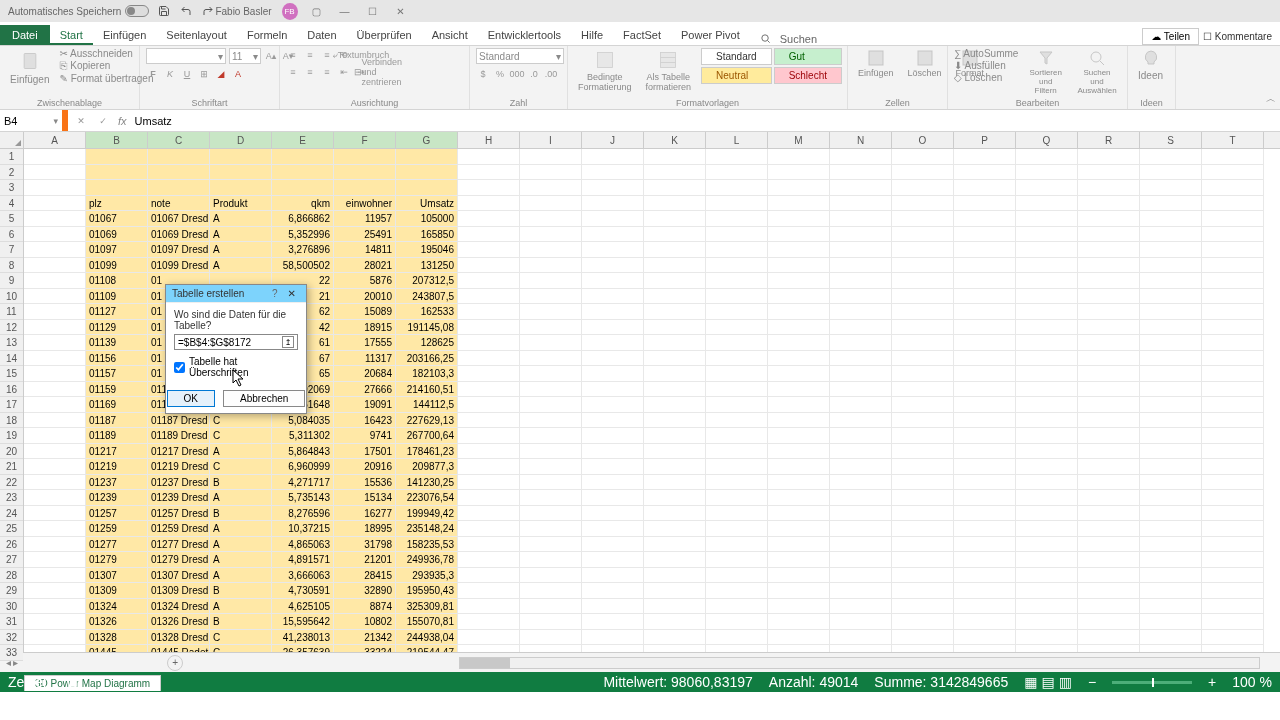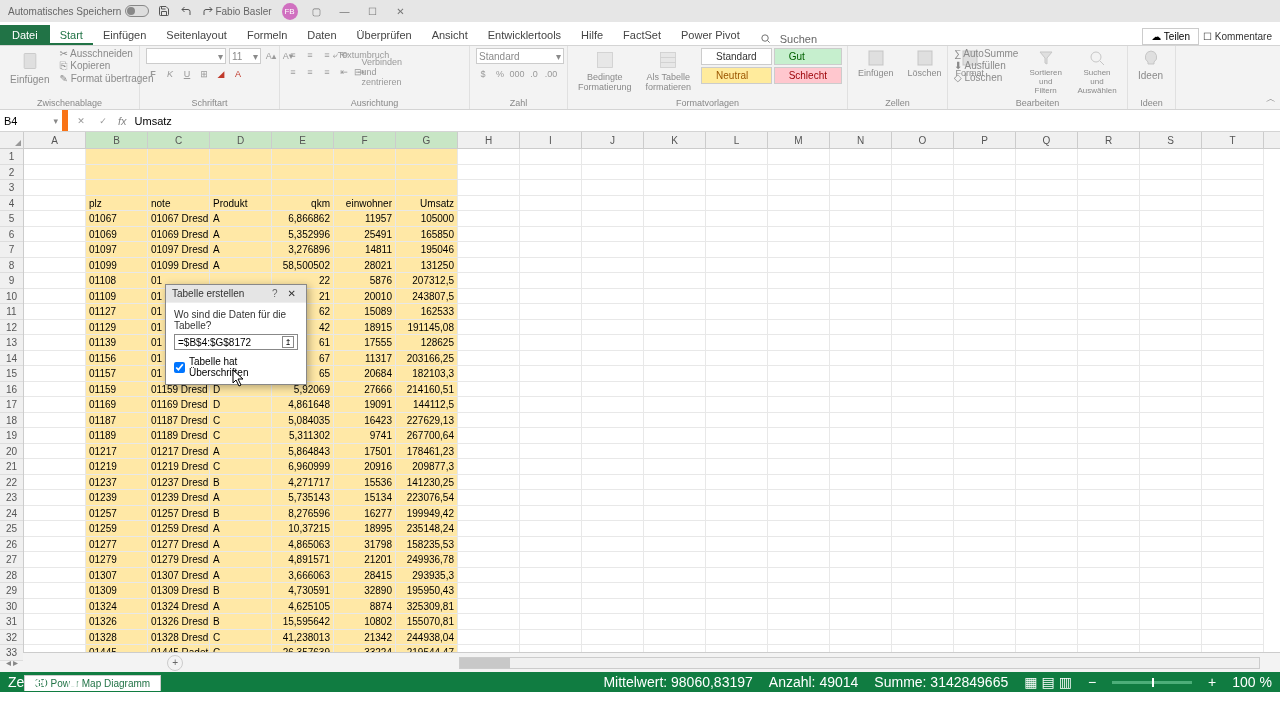--- a/index.html
+++ b/index.html
@@ -68,21 +68,21 @@
 .cells { position:relative; }
 .row { display:flex; height:15.5px; font-size:10px; }
 .cell { border-right:1px solid #e8e8e8; border-bottom:1px solid #e8e8e8; padding:0 3px; line-height:15.5px; overflow:hidden; white-space:nowrap; }
 .cell.r { text-align:right; }
 .header-cell { background:#fff; font-weight:normal; }
 .sel-col { background:#ffe8a6; }
 .colhdr.sel { background:#c8e6c5; }
 
 
 .dialog { position:absolute; left:165px; top:284px; width:142px; background:#fff; border:1px solid #888; box-shadow:2px 2px 8px rgba(0,0,0,0.3); font-size:10px; z-index:100; }
-.dialog-title { background:#e5e5e5; display:flex; align-items:center; padding:3px 6px; border-bottom:1px solid #eee; }
+.dialog-title { background:#7dd3fc; display:flex; align-items:center; padding:3px 6px; border-bottom:1px solid #eee; }
 .dialog-title-text { flex:1; color:#333; }
 .dialog-help { padding:0 6px; color:#666; }
 .dialog-close { padding:0 4px; color:#333; cursor:pointer; }
 .dialog-body { padding:6px 8px; }
 .dialog-label { color:#333; margin-bottom:3px; }
 .dialog-input { width:100%; border:1px solid #888; padding:1px 3px; font-size:10px; display:flex; justify-content:space-between; align-items:center; background:#fff; }
 .ref-btn { width:12px; height:12px; border:1px solid #888; display:inline-flex; align-items:center; justify-content:center; font-size:8px; }
 .dialog-check { margin-top:6px; display:flex; align-items:center; gap:4px; }
 .dialog-check input { width:11px; height:11px; }
 .dialog-btns { display:flex; justify-content:center; gap:8px; padding:6px; }
@@ -1159,20 +1159,24 @@
     <div class="dialog-label">Wo sind die Daten für die Tabelle?</div>
     <div class="dialog-input">
       <span>=$B$4:$G$8172</span>
       <span class="ref-btn">↥</span>
     </div>
     <label class="dialog-check">
       <input type="checkbox" checked="" style="">
       <span>Tabelle hat Überschriften</span>
     </label>
   </div>
+  <div class="dialog-btns">
+    <button class="dlg-btn primary">OK</button>
+    <button class="dlg-btn">Abbrechen</button>
+  </div>
 </div>
 
 <svg class="cursor" width="16" height="20">
     <path d="M1 1 L1 14 L4 11 L7 17 L9 16 L6 10 L11 10 Z" fill="#fff" stroke="#000" stroke-width="1"></path>
   </svg>
 
 <div class="sheet-tabs">
   <div class="sheet-nav">
     <span>◂</span>
     <span>▸</span>

